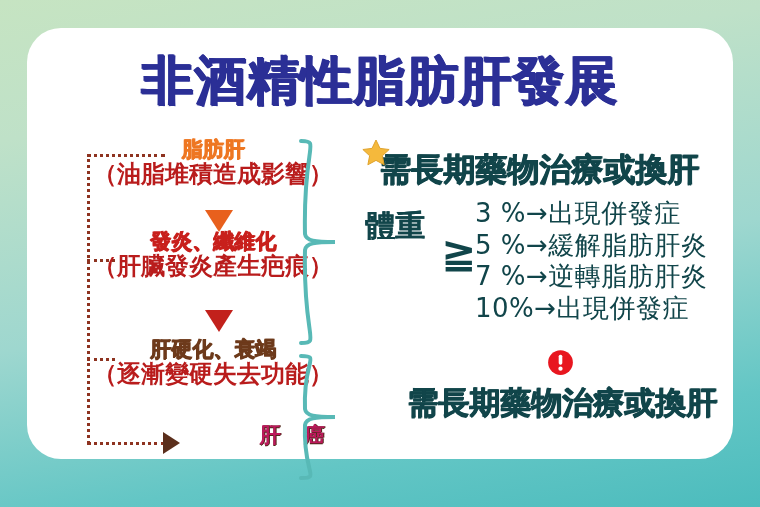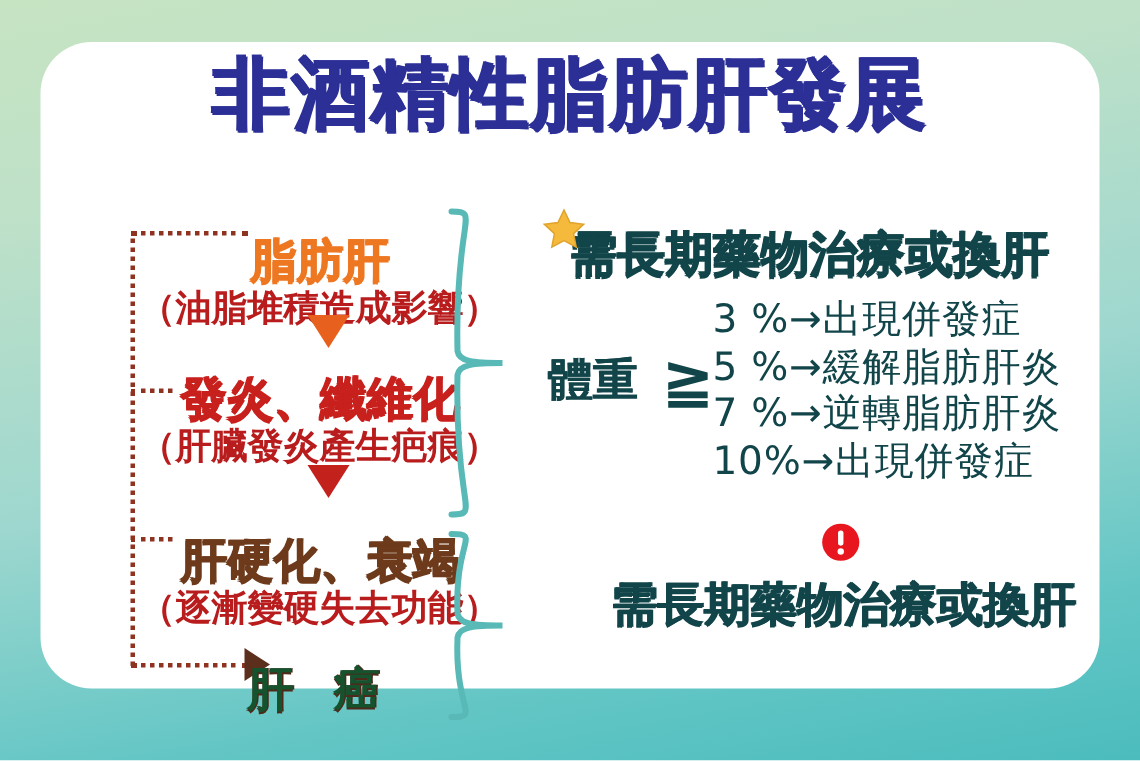--- a/index.html
+++ b/index.html
@@ -22,21 +22,21 @@
     right: 27px;
     bottom: 48px;
     background: #ffffff;
     border-radius: 34px;
   }
 
   
   .title {
     position: absolute;
     left: 0;
-    top: 0;
+    top: 18px;
     width: 100%;
     text-align: center;
     font-size: 52px;
     font-weight: 700;
     letter-spacing: 1px;
     color: #2b2f96;
     white-space: nowrap;
     text-shadow: 1px 1px 0 #2b2f96, -1px 0 0 #2b2f96, 0 1px 0 #2b2f96;
   }
 
@@ -91,38 +91,37 @@
     left: 128px;
     top: 296px;
     width: 0; height: 0;
     border-left: 17px solid #5b2f1c;
     border-top: 11px solid transparent;
     border-bottom: 11px solid transparent;
   }
 
   .stage { position: absolute; width: 240px; left: 58px; text-align: center; }
   .stage-title {
-    font-size: 31px;
+    font-size: 21px;
     font-weight: 700;
     line-height: 1.05;
     white-space: nowrap;
-    margin-top: 20px;
   }
   .stage-sub {
     font-size: 24px;
     font-weight: 700;
     color: #b91c1c;
     line-height: 1.1;
     margin-top: 1px;
     white-space: nowrap;
   }
   .c-orange { color: #ee7722; text-shadow: 1px 0 0 #ee7722, 0 1px 0 #ee7722; }
   .c-red    { color: #c8201c; text-shadow: 1px 0 0 #c8201c, 0 1px 0 #c8201c; }
   .c-brown  { color: #6d3a1b; text-shadow: 1px 0 0 #6d3a1b, 0 1px 0 #6d3a1b; }
-  .c-dbrown { color: #14532d; text-shadow: 1px 0 0 #50291a, 0 1px 0 #50291a; }
+  .c-dbrown { color: #be185d; text-shadow: 1px 0 0 #50291a, 0 1px 0 #50291a; text-align: right; }
 
   .stage.s1 { top: 2px; }
   .stage.s2 { top: 94px; }
   .stage.s3 { top: 202px; }
   .stage.s4 { top: 288px; }
   .stage.s4 .stage-title { letter-spacing: 8px; }
 
   .tri-down {
     position: absolute;
     left: 170px;
@@ -162,21 +161,21 @@
   .sec-head .head-text { margin-left: 22px; }
 
   .weight-block {
     position: relative;
     margin-top: 6px;
     height: 128px;
   }
   .weight-label {
     position: absolute;
     left: 8px;
-    top: 38px;
+    top: 10px;
     font-size: 30px;
     font-weight: 700;
     color: #11454a;
     line-height: 1.18;
     text-align: center;
     text-shadow: 0.5px 0 0 #11454a;
   }
   .geq {
     position: absolute;
     left: 84px;

